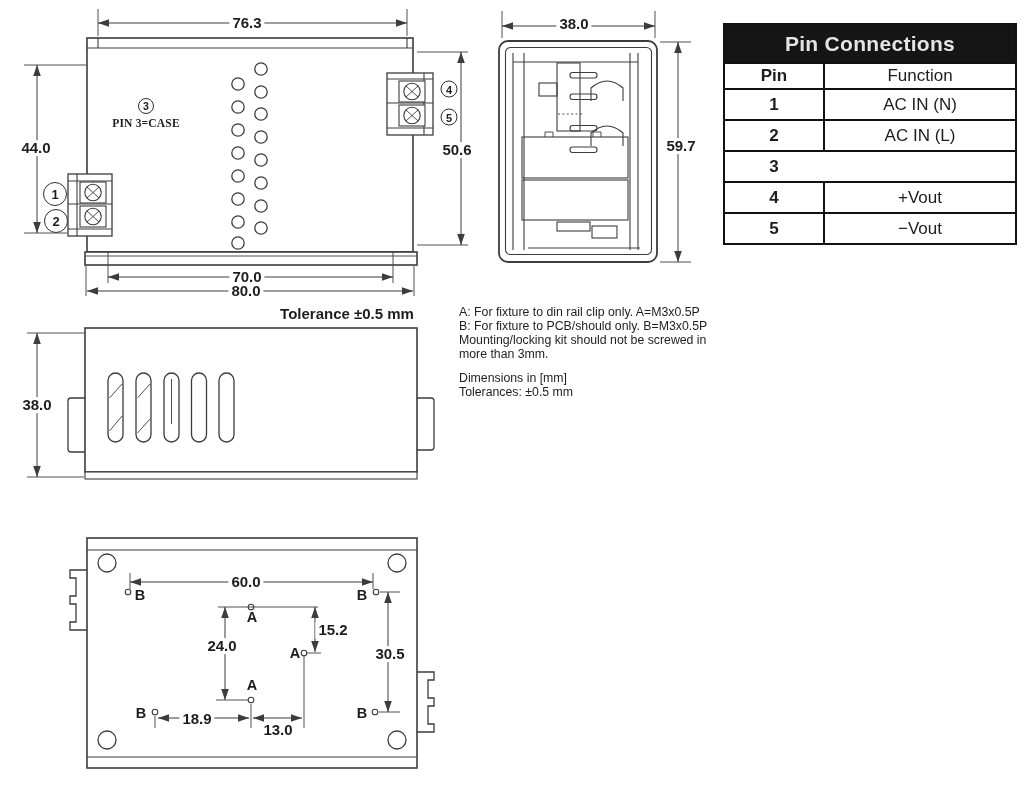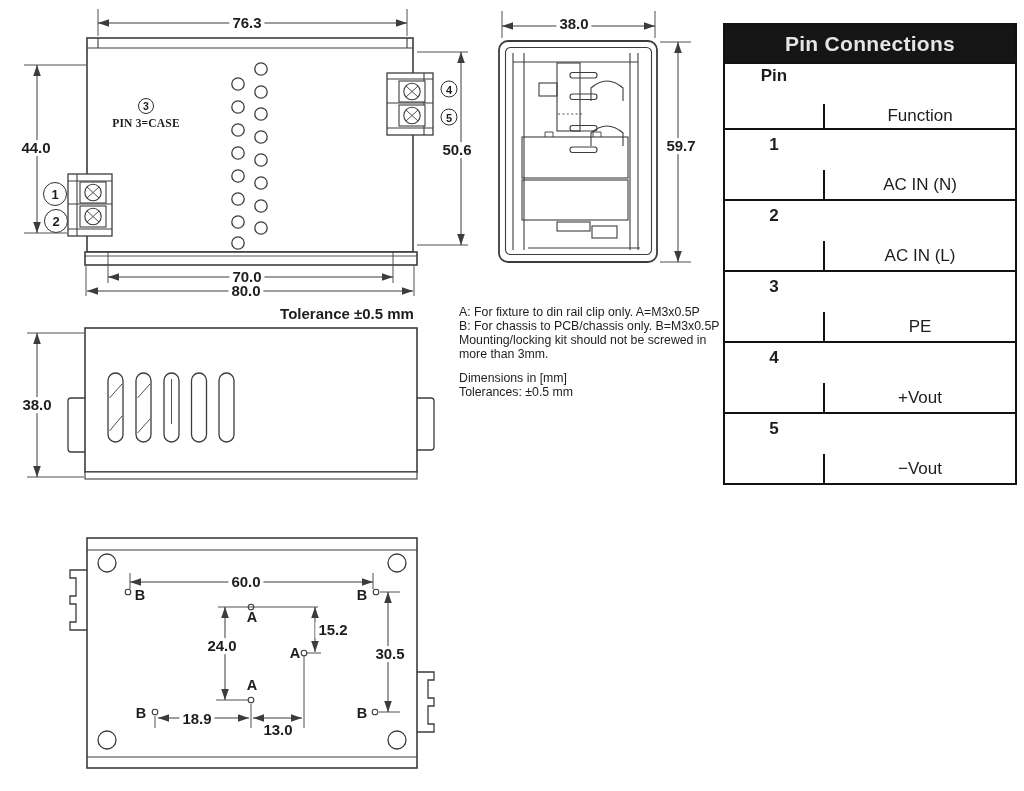--- a/index.html
+++ b/index.html
@@ -26,21 +26,21 @@
   .note-line{font-size:12.3px;line-height:14px;color:#1e1e1e;white-space:nowrap;}
   
   .pin-table{position:absolute;left:723px;top:23px;width:294px;border:2px solid #111;
              background:#fff;box-sizing:border-box;}
   .pt-title{height:37px;background:#151515;color:#e5e5e5;display:flex;align-items:center;
             justify-content:center;font-weight:700;font-size:21px;letter-spacing:.3px;}
   .pt-head,.pt-row{display:grid;grid-template-columns:98px 1fr;border-top:2px solid #111;}
   .pt-cell{display:flex;align-items:center;justify-content:center;}
   .pt-head .pt-cell{height:24px;font-weight:700;font-size:17px;}
   .pt-row .pt-cell{height:29px;font-size:17px;}
-  .pt-cell.fn{border-left:2px solid #111;font-weight:400;margin-top:40px;}
+  .pt-cell.fn{border-left:2px solid #111;font-weight:400;}
   .pt-cell.pin{font-weight:700;}
 </style>
 </head>
 <body>
 
 <div id="stage">
 
   <svg id="linework" width="1024" height="791" viewBox="0 0 1024 791">
     <defs>
       <marker id="ah" markerUnits="userSpaceOnUse" markerWidth="12" markerHeight="10" viewBox="0 0 12 10" refX="11.5" refY="5" orient="auto-start-reverse">
@@ -209,35 +209,34 @@
     <div class="pt-row">
       <div class="pt-cell pin">1</div>
       <div class="pt-cell fn">AC IN (N)</div>
     </div>
     <div class="pt-row">
       <div class="pt-cell pin">2</div>
       <div class="pt-cell fn">AC IN (L)</div>
     </div>
     <div class="pt-row">
       <div class="pt-cell pin">3</div>
-      <div class="pt-cell fn">PE</div>
     </div>
     <div class="pt-row">
       <div class="pt-cell pin">4</div>
       <div class="pt-cell fn">+Vout</div>
     </div>
     <div class="pt-row">
       <div class="pt-cell pin">5</div>
       <div class="pt-cell fn">−Vout</div>
     </div>
   </div>
 
   <div class="notes" style="top:285px;">
     <div class="note-line">A: For fixture to din rail clip only. A=M3x0.5P</div>
-    <div class="note-line">B: For chassis to PCB/chassis only. B=M3x0.5P</div>
+    <div class="note-line">B: For fixture to PCB/should only. B=M3x0.5P</div>
     <div class="note-line">Mounting/locking kit should not be screwed in</div>
     <div class="note-line">more than 3mm.</div>
   </div>
   <div class="notes" style="top:351px;">
     <div class="note-line">Dimensions in [mm]</div>
     <div class="note-line">Tolerances: ±0.5 mm</div>
   </div>
 
 </div>
 

